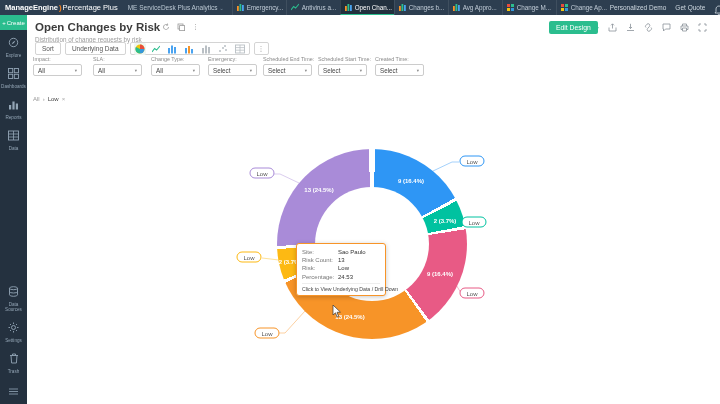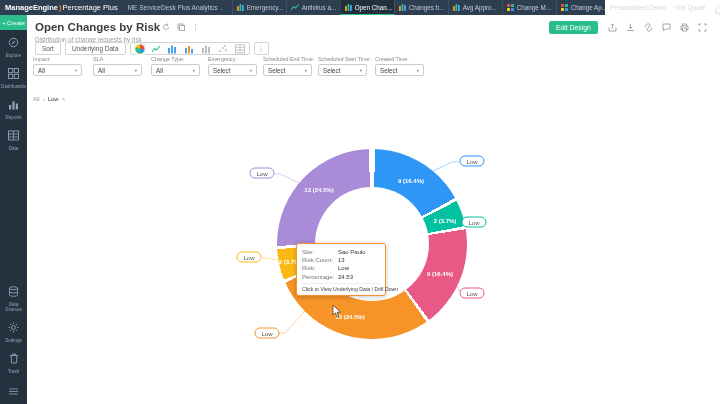--- a/index.html
+++ b/index.html
@@ -1,21 +1,21 @@
 <!DOCTYPE html>
 <html><head>
 <meta charset="utf-8">
 <style>
   * { margin:0; padding:0; box-sizing:border-box; }
   html,body { width:720px; height:404px; overflow:hidden; background:#fff;
     font-family:"Liberation Sans","DejaVu Sans",sans-serif; }
   body { position:relative; }
 
   
-  .topbar { position:absolute; left:0; top:0; width:605px; height:15px;
+  .topbar { position:absolute; left:0; top:0; width:720px; height:15px;
     background:#2d3e50; display:flex; align-items:center; z-index:30; }
   .brand { display:flex; align-items:baseline; padding:0 6px 0 5px; white-space:nowrap; }
   .brand .b1 { color:#fff; font-weight:bold; font-size:7.5px; }
   .brand .b2 { color:#f58220; font-weight:bold; font-size:8px; margin:0 1px; }
   .brand .b3 { color:#fff; font-size:7.5px; }
   .ws { color:#bac7d2; font-size:6.5px; padding:0 8px 0 4px; white-space:nowrap; }
   .ws .caret { font-size:5px; color:#8fa0b0; }
   .tabs { display:flex; height:15px; }
   .tab { width:54px; height:15px; display:flex; align-items:center; gap:3px;
     padding:0 4px; border-left:1px solid rgba(255,255,255,.09);

